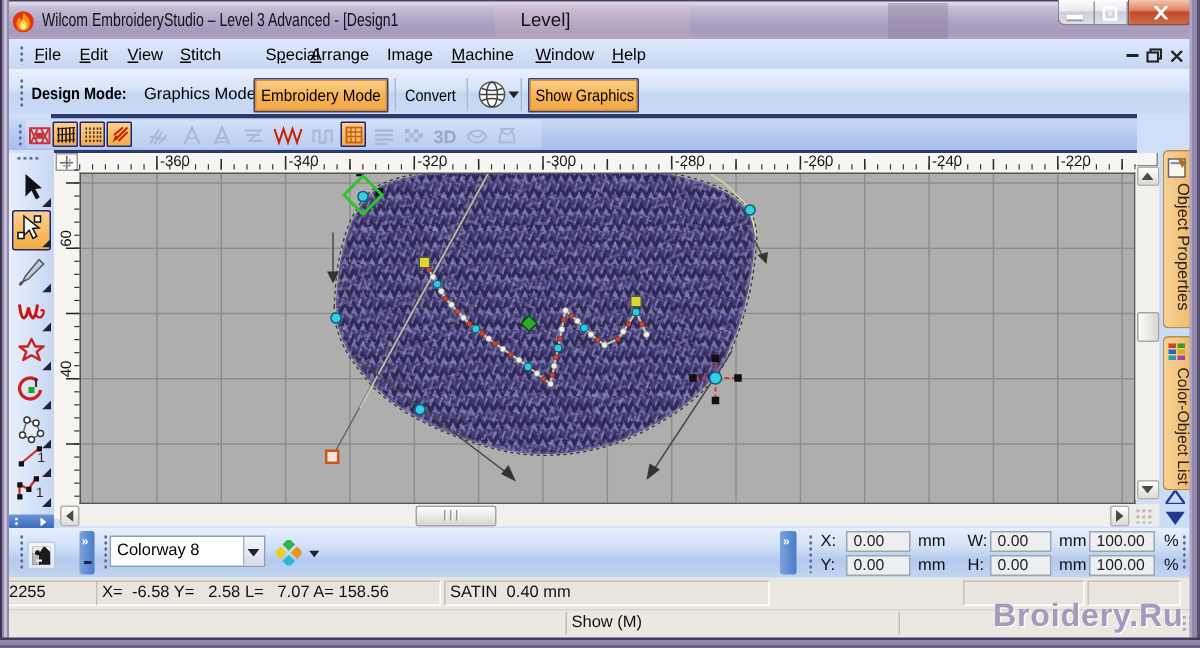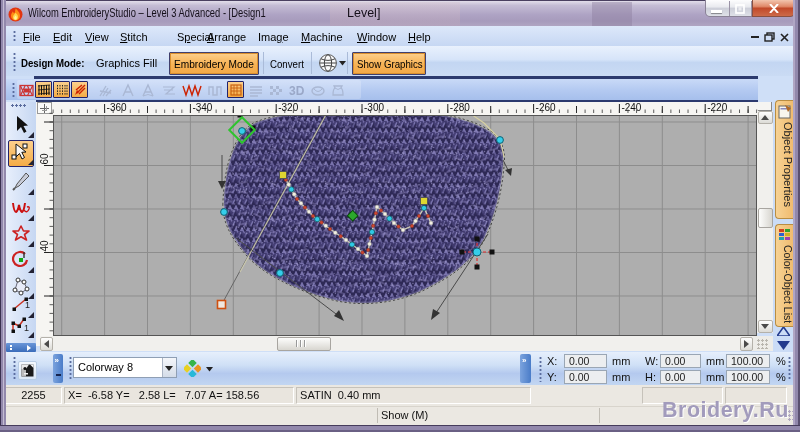--- a/index.html
+++ b/index.html
@@ -55,21 +55,21 @@
       <rect x="3" y="1" width="7" height="6" fill="none" stroke="#222" stroke-width="1.4"></rect>
       <rect x="1" y="3" width="7" height="6" fill="#cfdef6" stroke="#222" stroke-width="1.4"></rect>
     </svg>
 <svg class="abs" style="left:780px;top:33px" width="9" height="9" viewBox="0 0 9 9">
       <path d="M1,1 L8,8 M8,1 L1,8" stroke="#222" stroke-width="1.6"></path>
     </svg>
 
 <div class="abs" style="left:6px;top:46px;width:787px;height:30px;background:linear-gradient(#e9f1fd 0%,#d6e4f9 45%,#c3d6f2 55%,#cadbf4 100%)"></div>
 <div class="grip-v" style="left:13px;top:52px;height:20px"></div>
 <div class="abs" style="left:21px;top:57px;font-size:11px;font-weight:bold;color:#000;white-space:nowrap;transform:scaleX(0.88);transform-origin:0 0">Design Mode:</div>
-<div class="abs" style="left:96px;top:57px;font-size:11px;color:#000;white-space:nowrap">Graphics Fill</div>
+<div class="abs" style="left:96px;top:57px;font-size:11px;color:#000;white-space:nowrap">Graphics Mode</div>
 <div class="abs" style="left:169px;top:52px;width:90px;height:23px;background:linear-gradient(#fcd08d,#f7b254 55%,#f3a847);border:1px solid #3f3f6e;box-shadow:inset 0 0 0 1px #d98f2e;border-radius:1px"></div>
 <div class="abs" style="left:174px;top:58px;font-size:11px;color:#000;white-space:nowrap;transform:scaleX(0.92);transform-origin:0 0">Embroidery Mode</div>
 <div class="abs" style="left:263px;top:52px;width:1px;height:22px;background:#aabbd8"></div>
 <div class="abs" style="left:270px;top:58px;font-size:11px;color:#000;white-space:nowrap;transform:scaleX(0.88);transform-origin:0 0">Convert</div>
 <div class="abs" style="left:311px;top:52px;width:1px;height:22px;background:#aabbd8"></div>
 <svg class="abs" style="left:318px;top:53px" width="20" height="20" viewBox="0 0 20 20">
 <circle cx="10" cy="10" r="8.4" fill="#fafafa" stroke="#555" stroke-width="1"></circle>
 <ellipse cx="10" cy="10" rx="3.6" ry="8.2" fill="none" stroke="#444" stroke-width="1"></ellipse>
 <line x1="1.8" y1="10" x2="18.2" y2="10" stroke="#444" stroke-width="1"></line>
 <path d="M2.9,5.8 Q10,9 17.1,5.8 M2.9,14.2 Q10,11 17.1,14.2" fill="none" stroke="#444" stroke-width="1"></path>
@@ -765,23 +765,23 @@
 <div class="abs" style="left:564px;top:370px;width:43px;height:14px;background:#eceef0;border:1px solid #9aa6b4;font-size:10.5px;color:#222;line-height:12px;padding-left:4px">0.00</div>
 <div class="abs" style="left:612px;top:371px;font-size:11px;color:#111">mm</div>
 <div class="abs" style="left:645px;top:371px;font-size:11px;color:#111">H:</div>
 <div class="abs" style="left:660px;top:370px;width:41px;height:14px;background:#eceef0;border:1px solid #9aa6b4;font-size:10.5px;color:#222;line-height:12px;padding-left:4px">0.00</div>
 <div class="abs" style="left:706px;top:371px;font-size:11px;color:#111">mm</div>
 <div class="abs" style="left:726px;top:370px;width:44px;height:14px;background:#eceef0;border:1px solid #9aa6b4;font-size:10.5px;color:#222;line-height:12px;padding-left:4px">100.00</div>
 <div class="abs" style="left:776px;top:371px;font-size:11px;color:#111">%</div>
 <div class="grip-v" style="left:788px;top:356px;height:24px"></div>
 
 <div class="abs" style="left:0;top:385px;width:800px;height:21px;background:#ebe8e2"></div>
-<div class="cell" style="left:5px;top:387px;width:57px;height:17px;text-align:center;line-height:15px">2255</div>
+<div class="cell" style="left:5px;top:387px;width:68px;height:17px;text-align:left;line-height:15px">2255</div>
 <div class="cell" style="left:64px;top:387px;width:230px;height:17px;line-height:15px;white-space:pre">&nbsp;X=&nbsp;&nbsp;-6.58 Y=&nbsp;&nbsp;&nbsp;2.58 L=&nbsp;&nbsp;&nbsp;7.07 A= 158.56</div>
-<div class="cell" style="left:296px;top:387px;width:235px;height:17px;line-height:15px;white-space:pre">&nbsp;SATIN&nbsp;&nbsp;0.40 mm</div>
+<div class="cell" style="left:296px;top:387px;width:217px;height:17px;line-height:15px;white-space:pre">&nbsp;SATIN&nbsp;&nbsp;0.40 mm</div>
 <div class="cell" style="left:642px;top:387px;width:81px;height:17px"></div>
 <div class="cell" style="left:725px;top:387px;width:62px;height:17px"></div>
 <div class="abs" style="left:0;top:406px;width:800px;height:19px;background:#ebe8e2;border-top:1px solid #d8d4cc"></div>
 <div class="abs" style="left:377px;top:408px;width:1px;height:15px;background:#c0bcb4"></div>
 <div class="abs" style="left:381px;top:409px;font-size:11px;color:#111">Show (M)</div>
 <div class="abs" style="left:599px;top:408px;width:1px;height:15px;background:#c0bcb4"></div>
 <div class="abs" style="left:662px;top:398px;font-size:21.5px;font-weight:bold;color:#a29bbc;text-shadow:1px 1px 0 rgba(255,255,255,.9);letter-spacing:0.5px">Broidery.Ru</div>
 <div class="abs" style="left:788px;top:410px;width:10px;height:12px;background-image:radial-gradient(circle at 1.5px 1.5px,#b0a8c0 1px,rgba(0,0,0,0) 1.2px);background-size:4px 4px"></div>
 
 <div class="abs" style="left:0;top:0;width:6px;height:432px;background:linear-gradient(90deg,#3a3050 0 1.5px,#9288ac 1.5px 3px,#c4bcd4 3px 4.5px,#9288ac 4.5px 6px)"></div>

